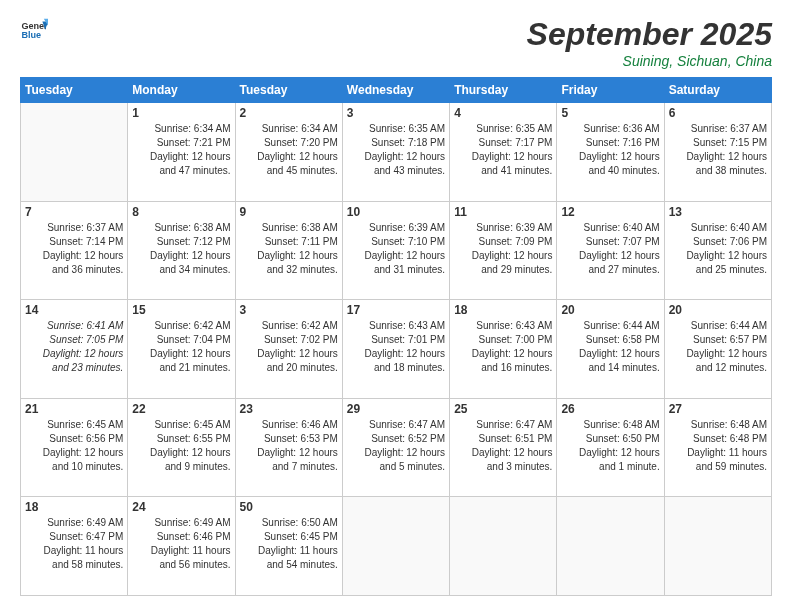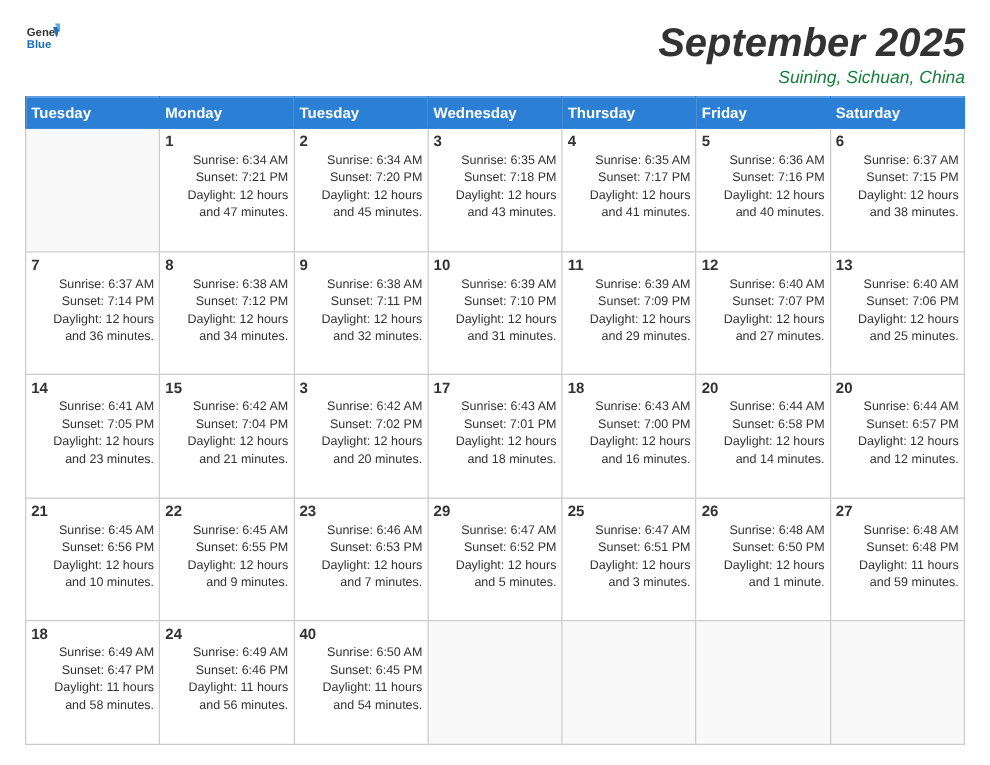--- a/index.html
+++ b/index.html
@@ -210,21 +210,21 @@
             <span class="day-num">13</span>
             <div class="day-info" style="white-space: pre-line;">Sunrise: 6:40 AM
 Sunset: 7:06 PM
 Daylight: 12 hours
 and 25 minutes.</div>
           </td>
         </tr>
         <tr>
           <td>
             <span class="day-num">14</span>
-            <div class="day-info" style="white-space: pre-line;">Sunrise: 6:41 AM
+            <div class="day-info" style="white-space: pre-line; font-style: italic;">Sunrise: 6:41 AM
 Sunset: 7:05 PM
 Daylight: 12 hours
 and 23 minutes.</div>
           </td>
           <td>
             <span class="day-num">15</span>
             <div class="day-info" style="white-space: pre-line;">Sunrise: 6:42 AM
 Sunset: 7:04 PM
 Daylight: 12 hours
 and 21 minutes.</div>
@@ -325,21 +325,21 @@
 and 58 minutes.</div>
           </td>
           <td>
             <span class="day-num">24</span>
             <div class="day-info" style="white-space: pre-line;">Sunrise: 6:49 AM
 Sunset: 6:46 PM
 Daylight: 11 hours
 and 56 minutes.</div>
           </td>
           <td>
-            <span class="day-num">40</span>
+            <span class="day-num">50</span>
             <div class="day-info" style="white-space: pre-line;">Sunrise: 6:50 AM
 Sunset: 6:45 PM
 Daylight: 11 hours
 and 54 minutes.</div>
           </td>
           <td class="empty-cell"></td>
           <td class="empty-cell"></td>
           <td class="empty-cell"></td>
           <td class="empty-cell"></td>
         </tr>

